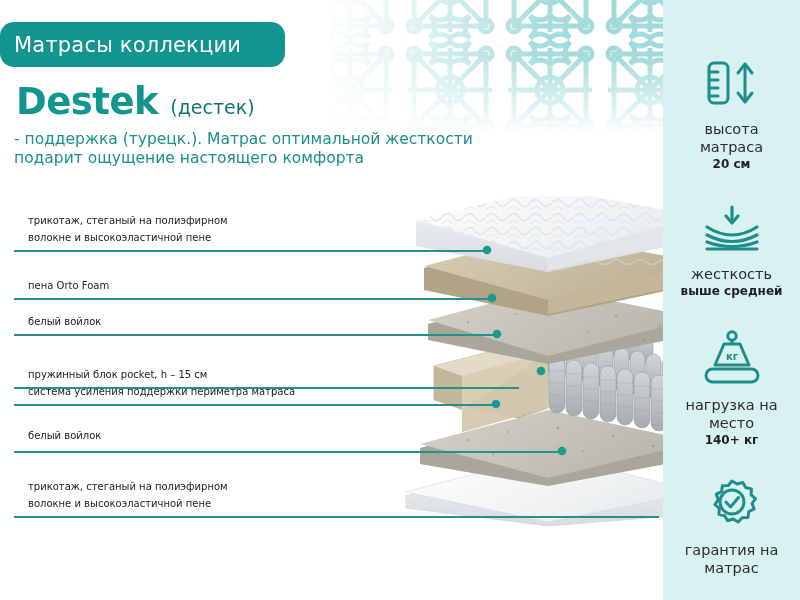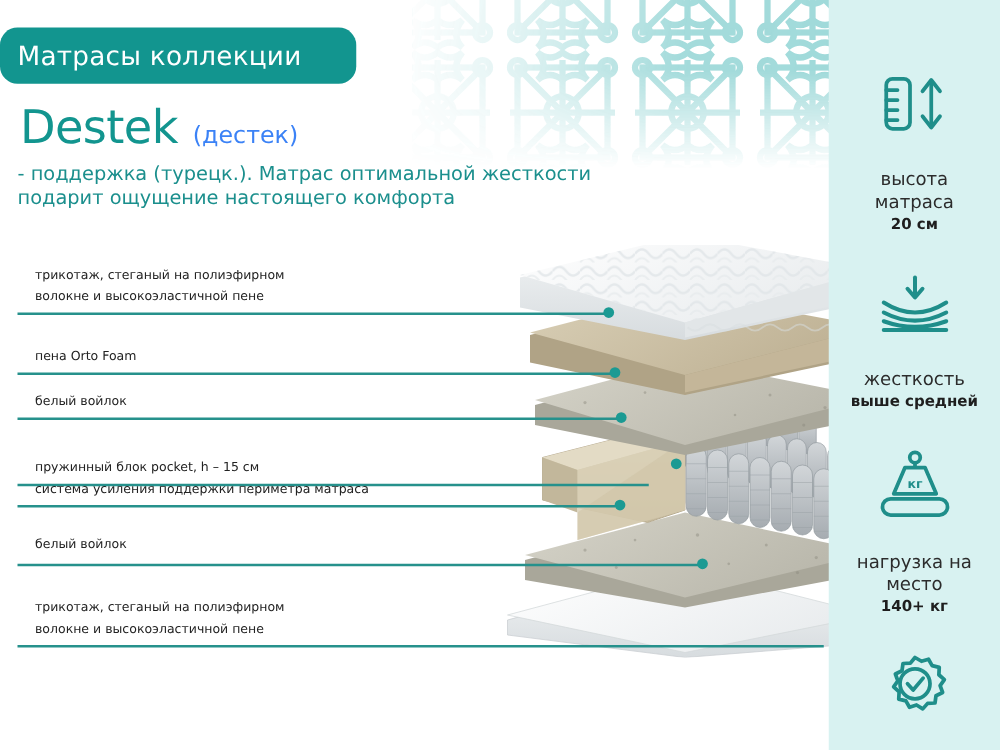--- a/index.html
+++ b/index.html
@@ -28,22 +28,22 @@
     position:absolute;left:0;top:22px;width:285px;height:45px;
     background:#12958f;display:flex;align-items:center;border-radius:14px;
   }
   .banner-text{
     color:#fff;font-size:21px;letter-spacing:.2px;padding-left:14px;
     font-family:"DejaVu Sans","Liberation Sans",sans-serif;
   }
 
   
   .brand-row{position:absolute;left:16px;top:80px;display:flex;align-items:baseline;}
-  .brand-name{font-size:37px;font-weight:normal;color:#12958f;letter-spacing:-.5px;}
-  .brand-translit{font-size:19px;color:#3b82f6;margin-left:12px;}
+  .brand-name{font-size:37px;font-weight:bold;color:#12958f;letter-spacing:-.5px;}
+  .brand-translit{font-size:19px;color:#0f766e;margin-left:12px;}
 
   
   .desc{
     position:absolute;left:14px;top:130px;width:540px;
     font-size:15.5px;line-height:19px;color:#1b8f8d;
   }
 
   
   .mattress{position:absolute;left:398px;top:196px;width:300px;height:330px;}
 
@@ -54,21 +54,21 @@
 
   
   .sidebar{
     position:absolute;left:663px;top:0;width:137px;height:600px;
     background:#d8f2f1;display:flex;flex-direction:column;
     align-items:center;padding-top:52px;box-sizing:border-box;
   }
   .spec{width:100%;text-align:center;}
   .spec .ico{display:flex;justify-content:center;align-items:flex-end;height:56px;}
   .spec .cap{
-    font-size:14.5px;line-height:18px;color:#2c2c2c;margin-top:27px;padding:0 6px;
+    font-size:14.5px;line-height:18px;color:#2c2c2c;margin-top:12px;padding:0 6px;
   }
   .spec .val{font-size:12px;font-weight:bold;color:#1e1e1e;margin-top:1px;}
   .sp1{margin-bottom:26px;}
   .sp2{margin-bottom:30px;}
   .sp3{margin-bottom:26px;}
 </style>
 </head>
 <body>
 
 <div id="stage">

